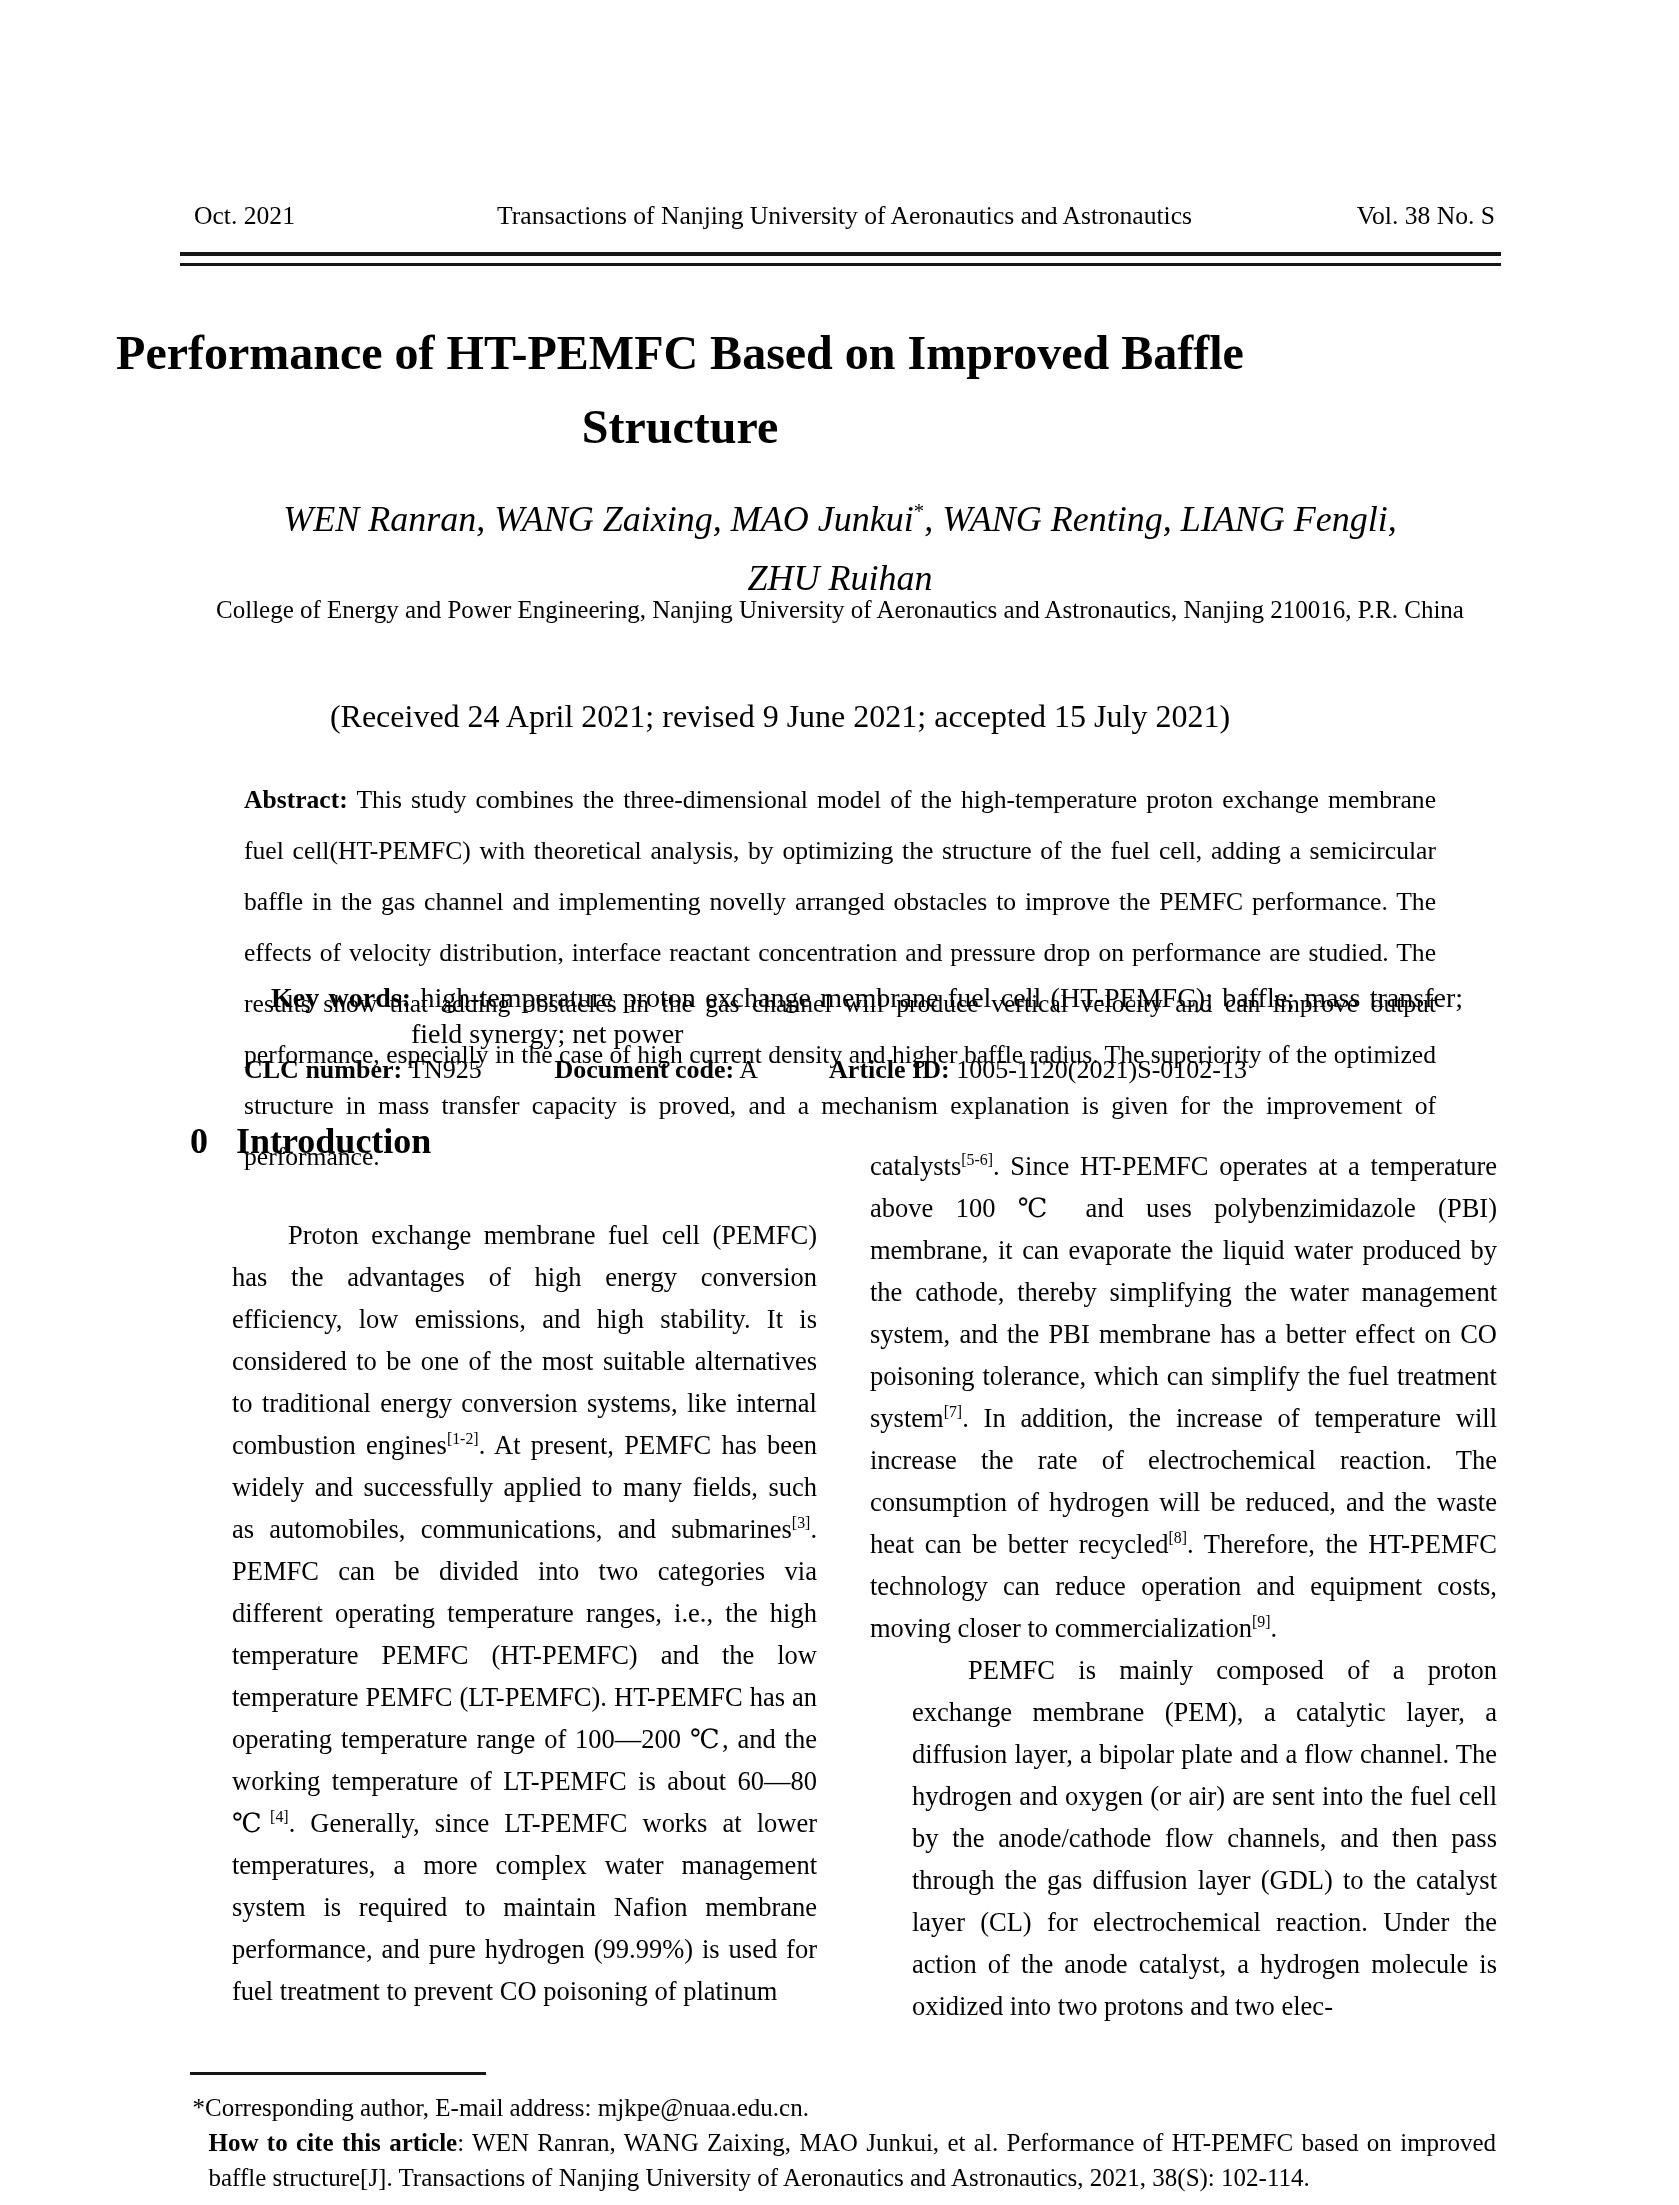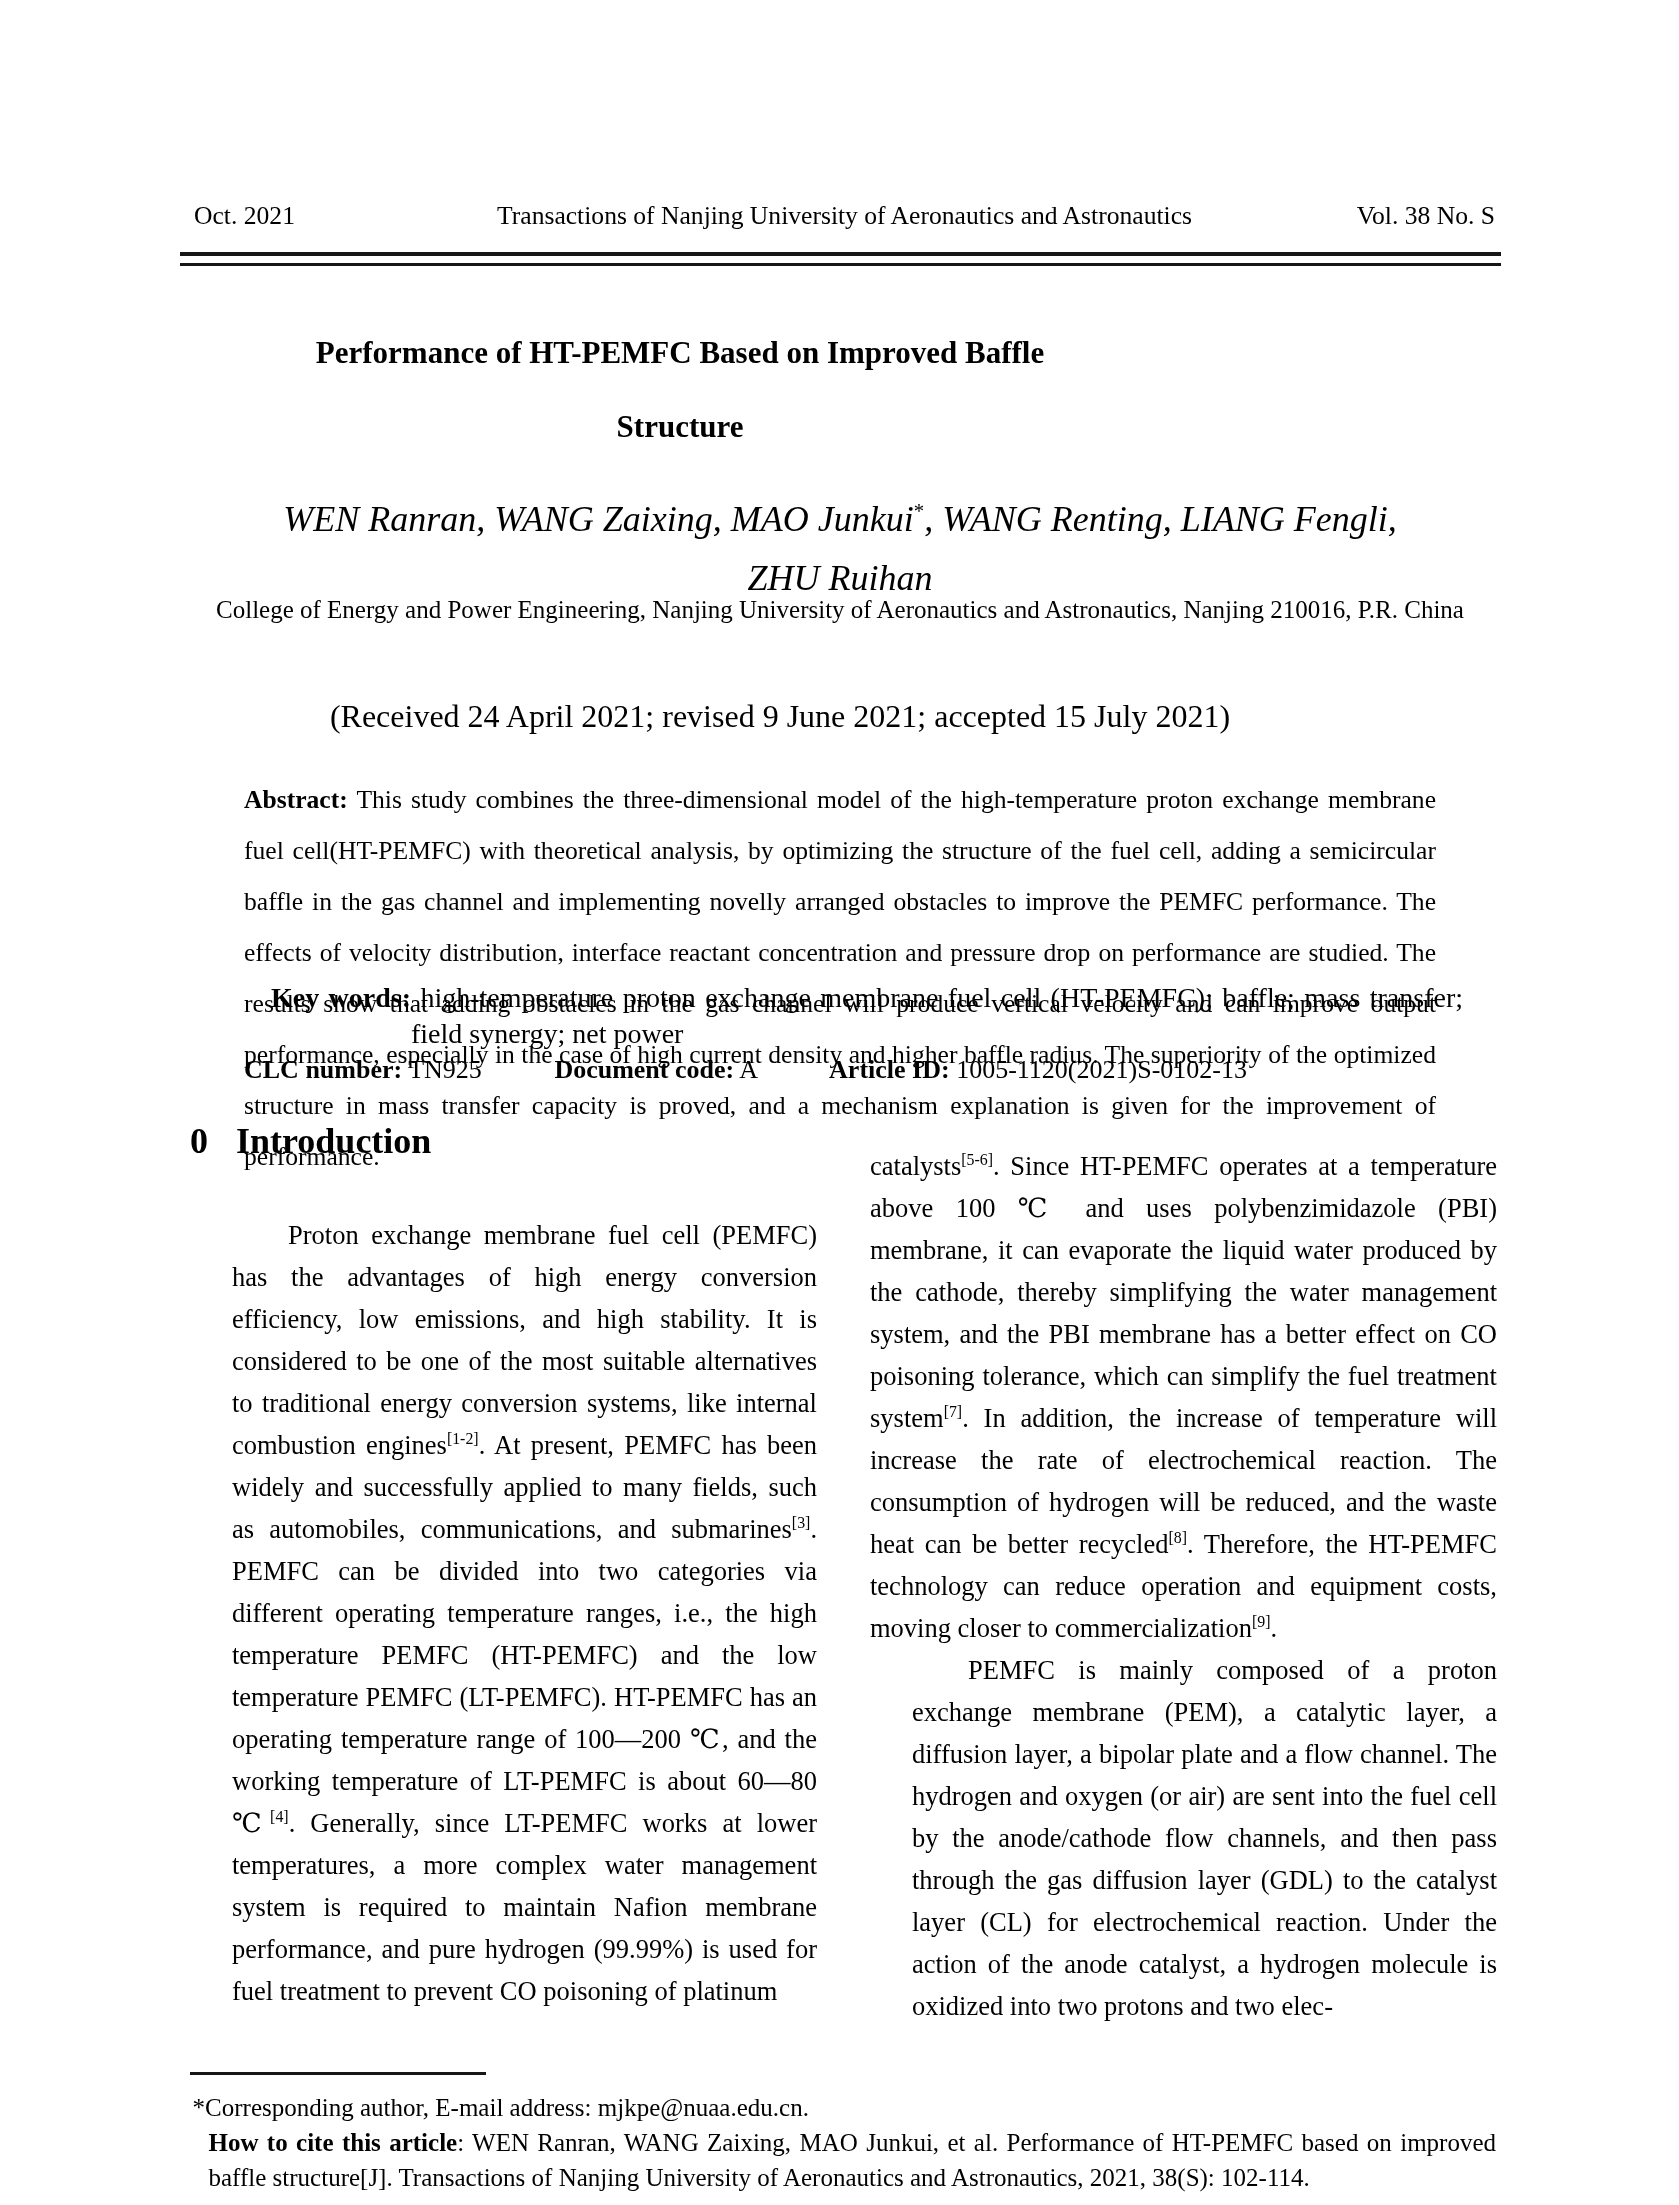--- a/index.html
+++ b/index.html
@@ -10,21 +10,21 @@
   
   .runhead{position:absolute;left:194px;top:201px;width:1301px;display:flex;align-items:baseline;font-size:25.6px;}
   .runhead .left{width:273px;text-align:left;}
   .runhead .center{flex:1;text-align:center;}
   .runhead .right{width:273px;text-align:right;}
   .rules{position:absolute;left:180px;top:252px;width:1321px;}
   .rules .bar1{height:4px;background:#161616;}
   .rules .bar2{height:3.1px;background:#161616;margin-top:6.6px;}
   
   .title{position:absolute;left:0;top:316px;width:1360px;text-align:center;
-         font-size:31px;font-weight:bold;line-height:74px;}
+         font-size:48px;font-weight:bold;line-height:74px;}
   
   .authors{position:absolute;left:0;width:1680px;text-align:center;font-style:italic;font-size:36px;font-family:Liberation Serif, serif;}
   .authors.l1{top:498px;}
   .authors.l2{top:557px;}
   .authors sup{font-size:0.58em;font-style:normal;}
   
   .affiliation{position:absolute;left:0;top:596px;width:1680px;text-align:center;font-size:25px;}
   .received{position:absolute;left:0;top:698px;width:1560px;text-align:center;font-size:32px;}
   
   .abstract{position:absolute;left:244px;top:738px;width:1192px;font-size:25.6px;line-height:51px;text-align:justify;margin-top:36px;}

